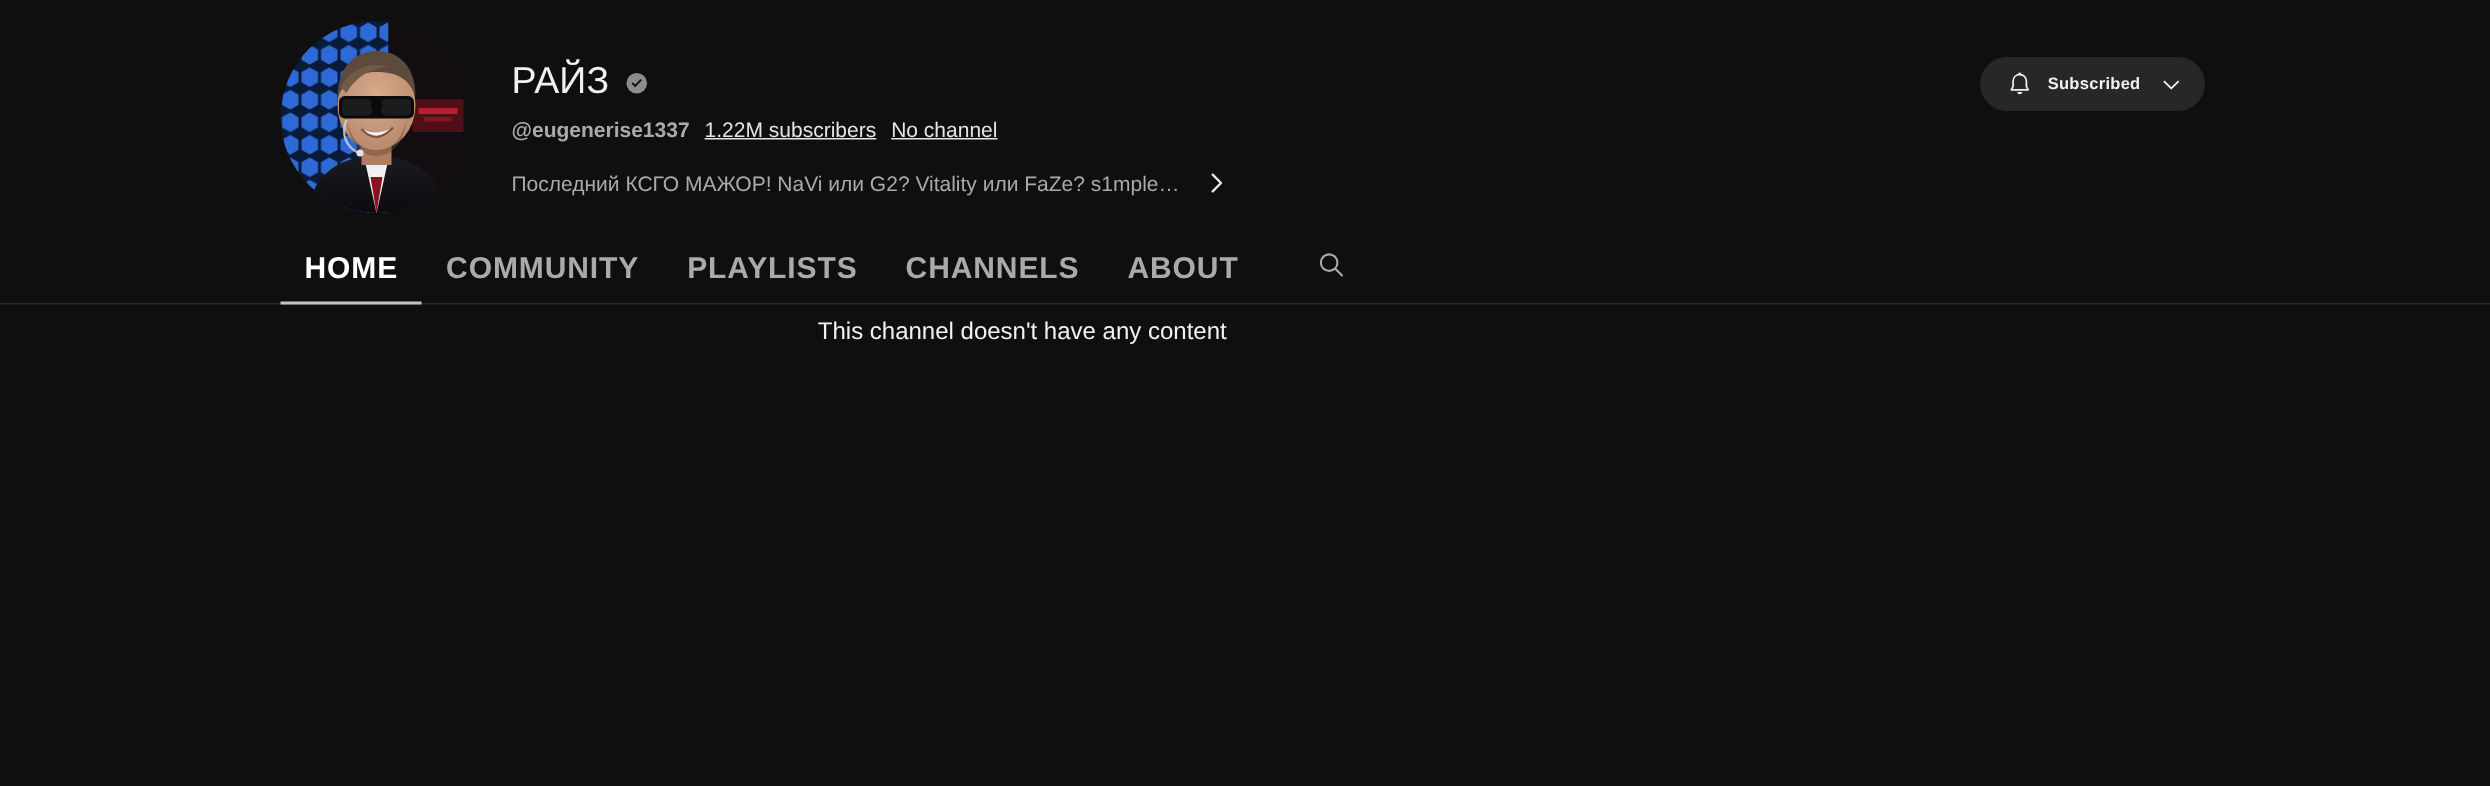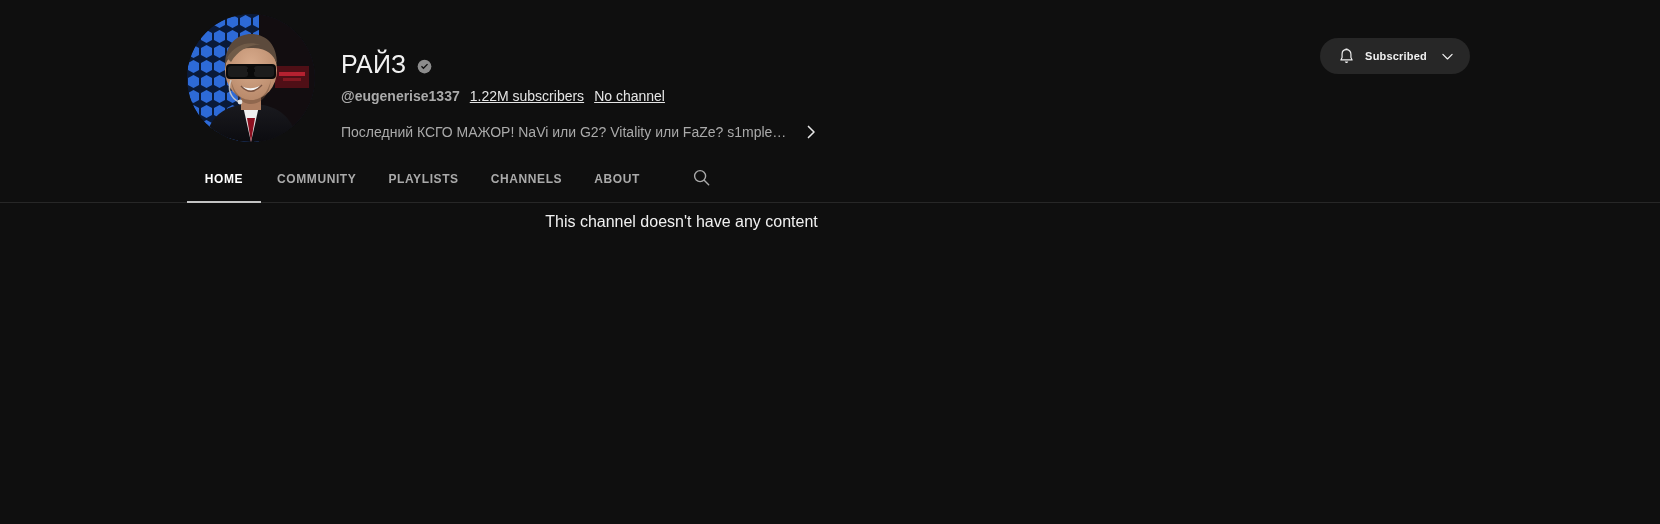--- a/index.html
+++ b/index.html
@@ -29,21 +29,21 @@
     top: 0;
     width: 1660px;
     height: 155px;
   }
 
   .header-inner {
     position: absolute;
     left: 187px;
     top: 14px;
     display: flex;
-    align-items: flex-end;
+    align-items: center;
   }
 
   .avatar {
     width: 128px;
     height: 128px;
     border-radius: 50%;
     overflow: hidden;
     flex: 0 0 auto;
     background: #1b1b1b;
     position: relative;
@@ -175,24 +175,24 @@
     left: 187px;
     top: 0;
     height: 48px;
     display: flex;
     align-items: stretch;
   }
   .tab {
     position: relative;
     display: flex;
     align-items: center;
-    justify-content: center;
+    justify-content: flex-end;
     padding: 0 16px;
     min-width: 74px;
-    font-size: 12px;
+    font-size: 20px;
     font-weight: bold;
     letter-spacing: 0.6px;
     color: #aaaaaa;
     cursor: pointer;
     text-transform: uppercase;
     white-space: nowrap;
   }
   .tab.active { color: #ffffff; }
   .tab.active::after {
     content: "";

